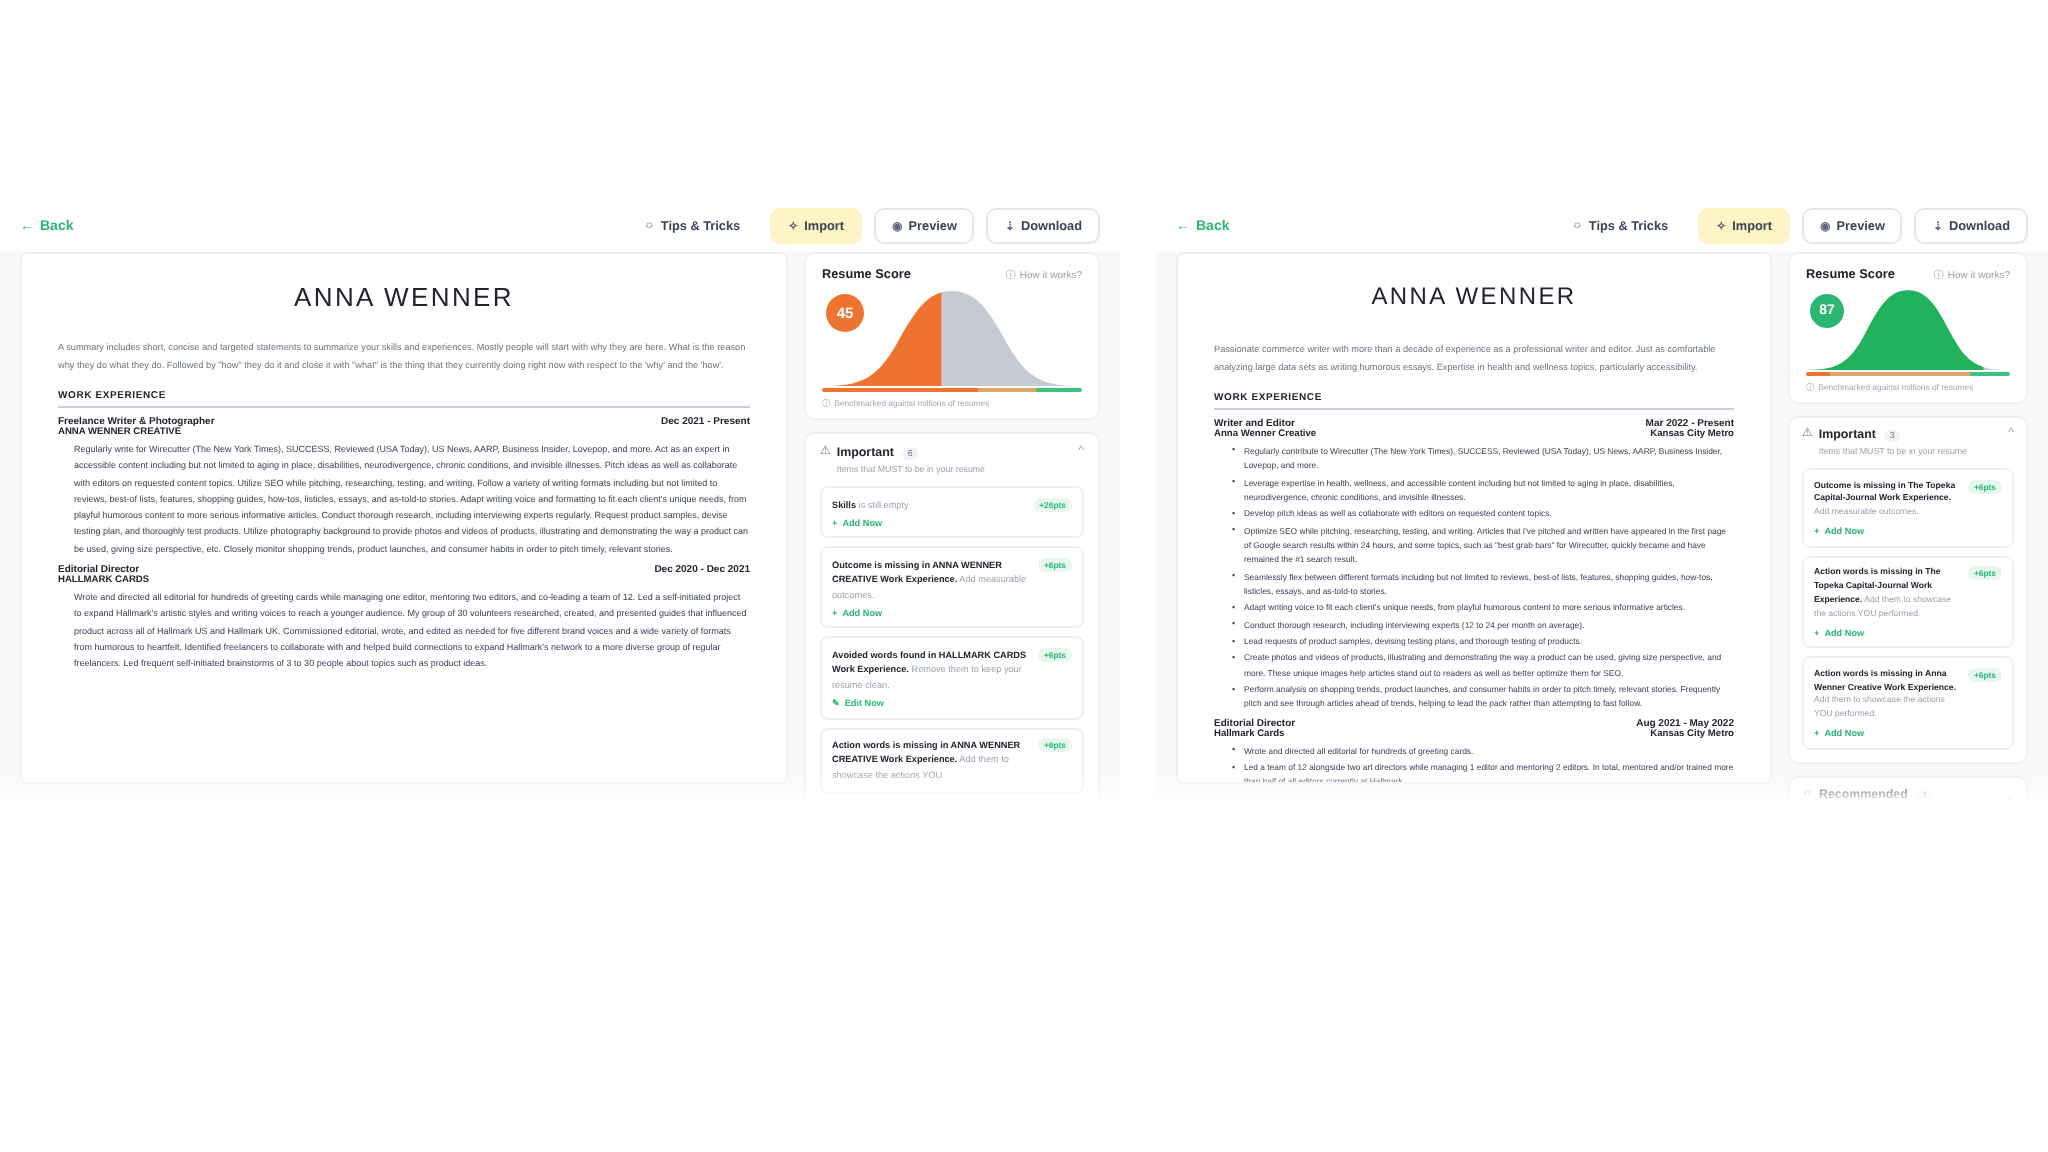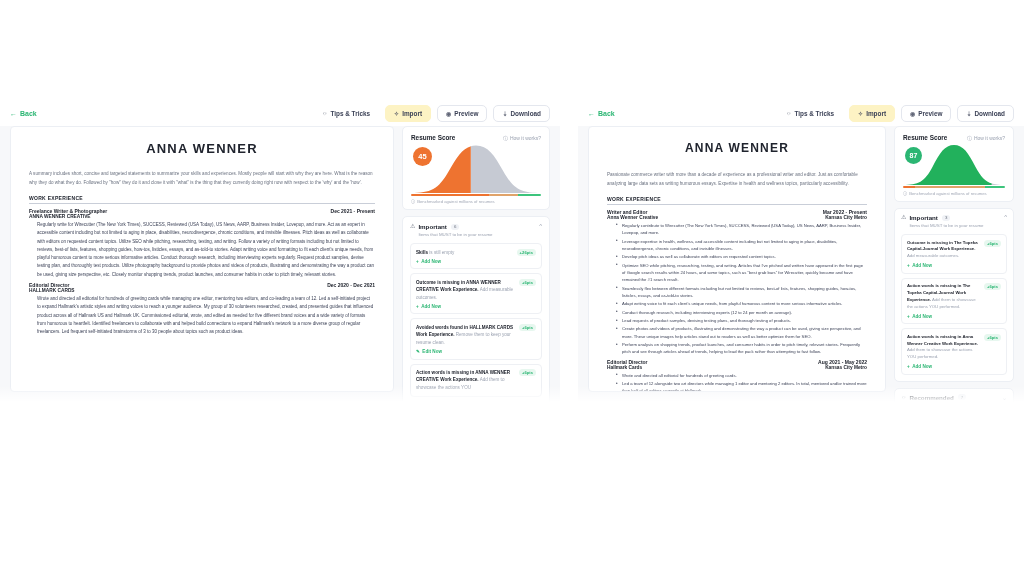--- a/index.html
+++ b/index.html
@@ -67,21 +67,21 @@
     flex: 1;
     background: #ffffff;
     border: 1px solid #eceff4;
     border-radius: 4px;
     padding: 14px 18px 8px 18px;
     overflow: hidden;
   }
   .doc-name {
     text-align: center;
     font-size: 13px;
-    font-weight: bold;
+    font-weight: normal;
     letter-spacing: 1.2px;
     color: #20242e;
     margin-bottom: 14px;
   }
   .shot.right .doc-name { font-size: 12px; margin-bottom: 16px; }
   .doc-summary {
     font-size: 4.6px;
     line-height: 1.95;
     color: #6b7280;
     margin-bottom: 7px;

